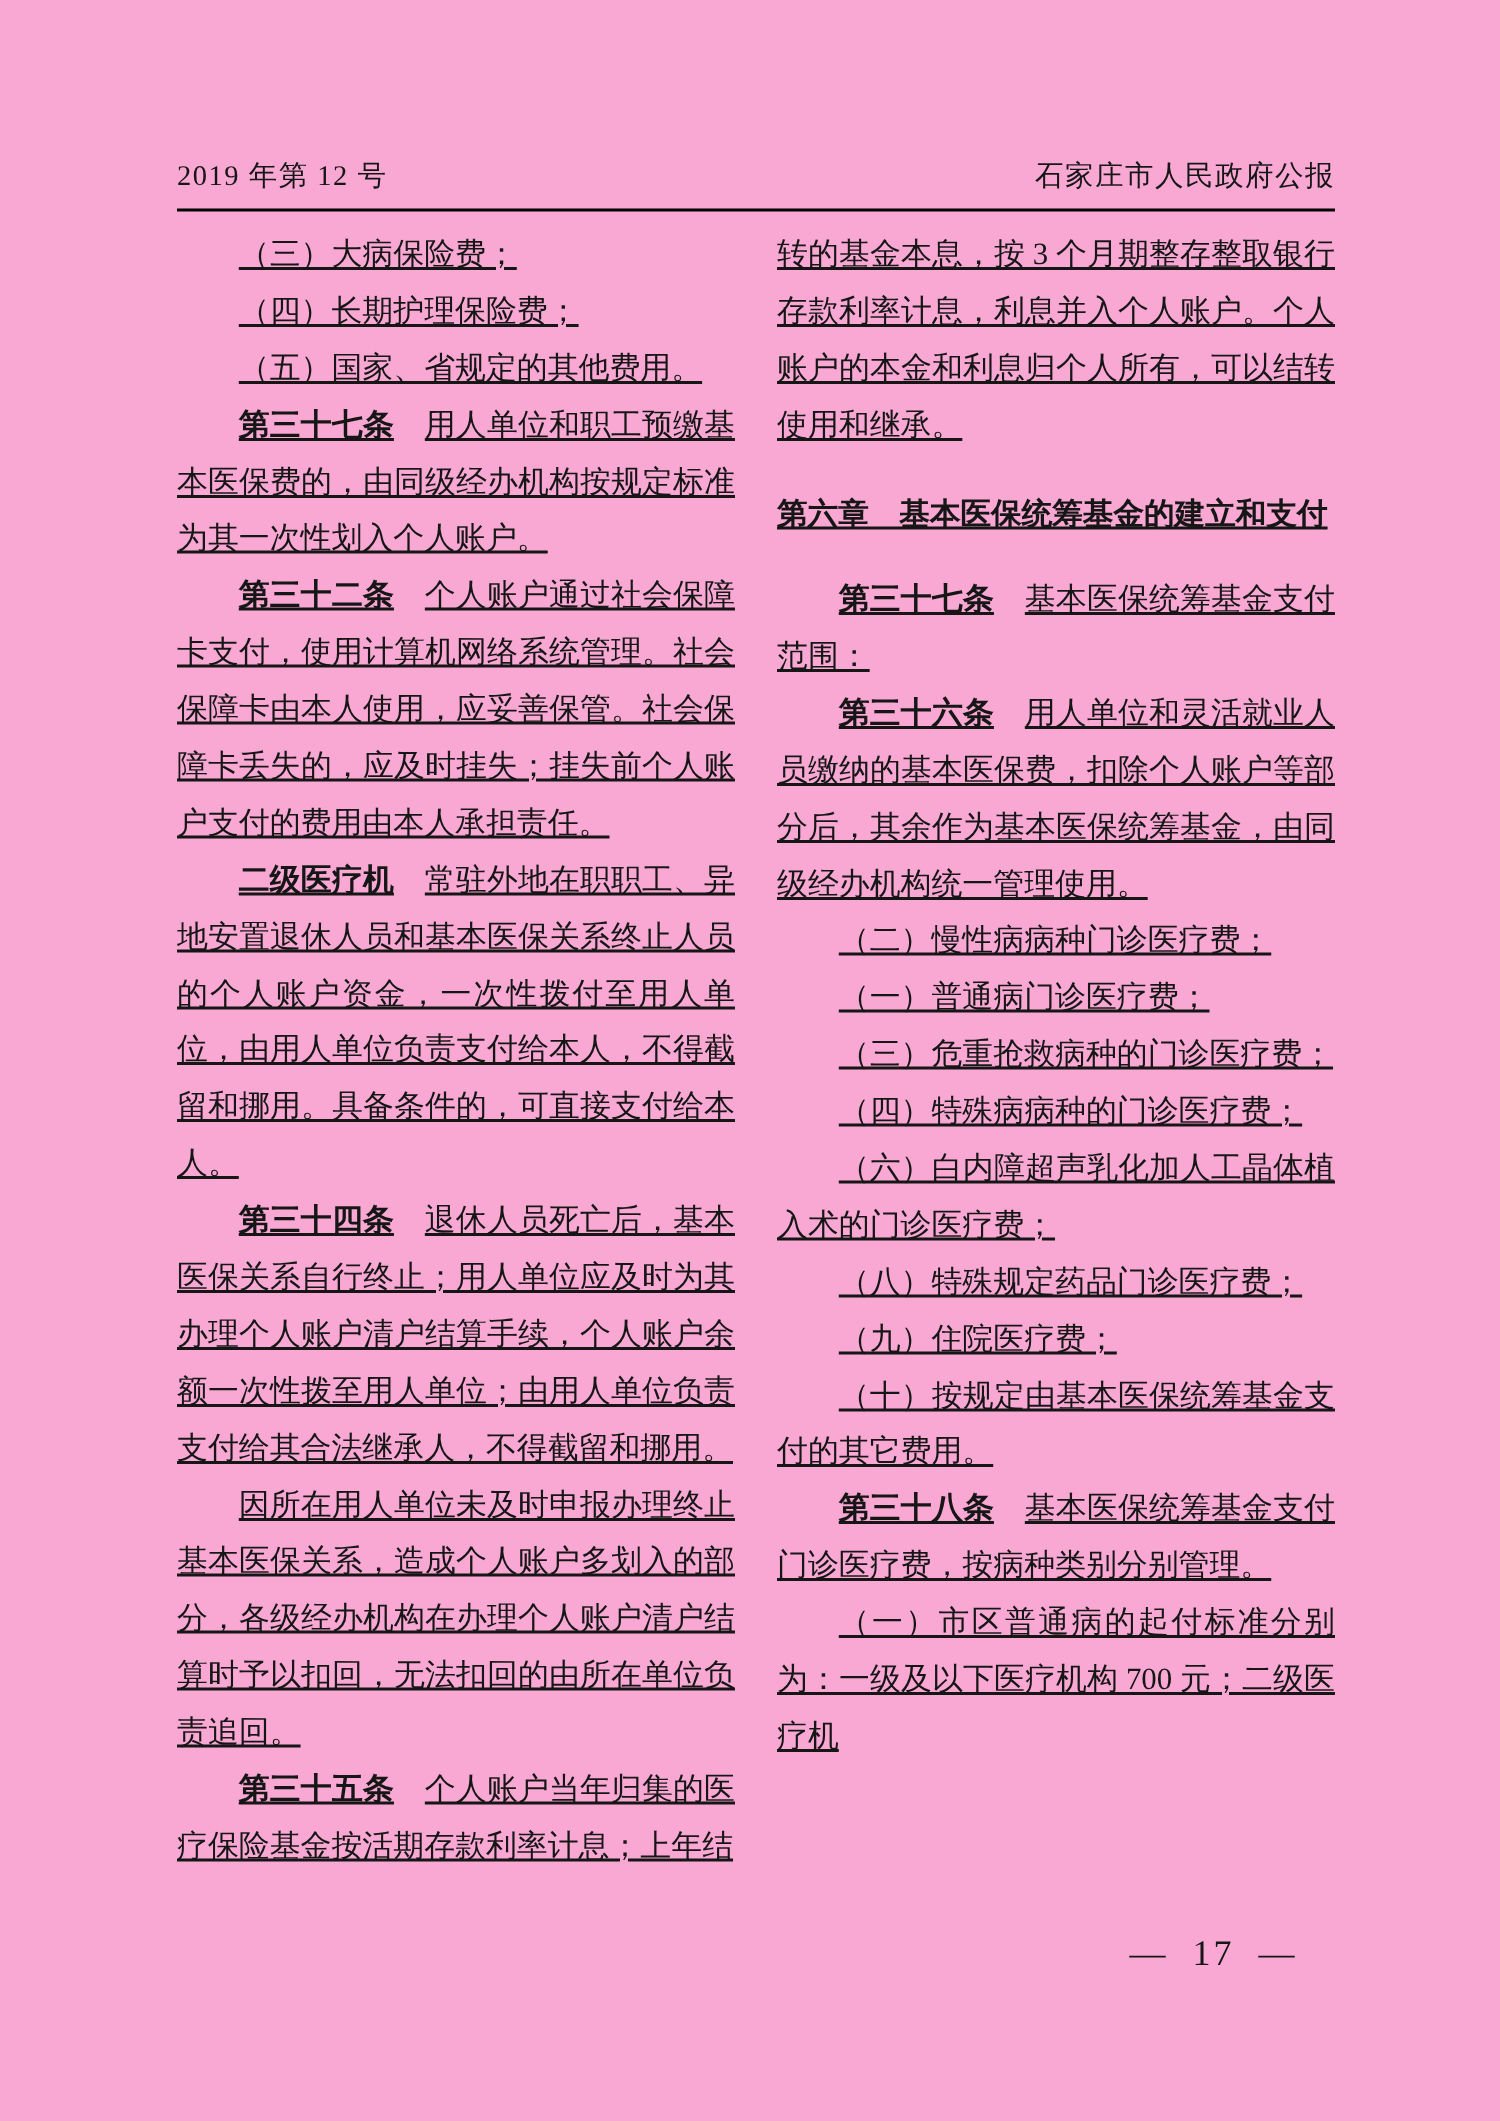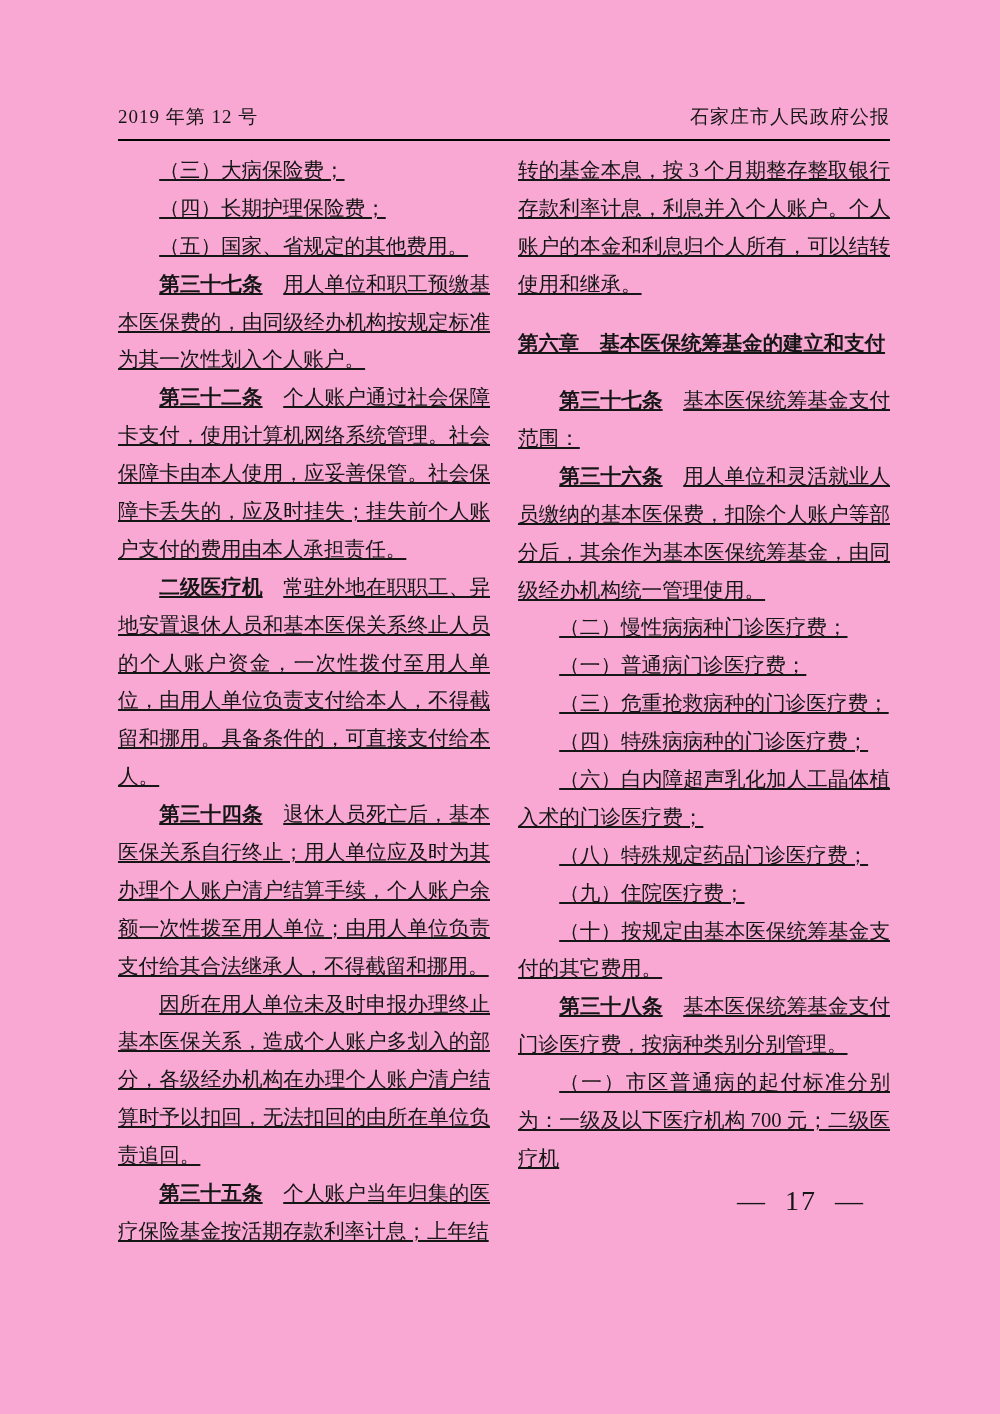--- a/index.html
+++ b/index.html
@@ -48,23 +48,23 @@
   .lead { font-weight: bold; margin-right: 1em; }
   p.chapter {
     font-family: "Liberation Sans", "DejaVu Sans", sans-serif;
     font-weight: bold;
     text-indent: 0;
     margin: 21px 0 20px 0;
     font-size: 20.4px;
   }
   .footer {
     position: absolute;
-    top: 1185px;
+    top: 1290px;
     right: 135px;
-    font-size: 28px;
+    font-size: 24px;
     letter-spacing: 2px;
     white-space: pre;
   }
 </style>
 </head>
 <body>
 
 <div class="page">
 
   <div class="header">

